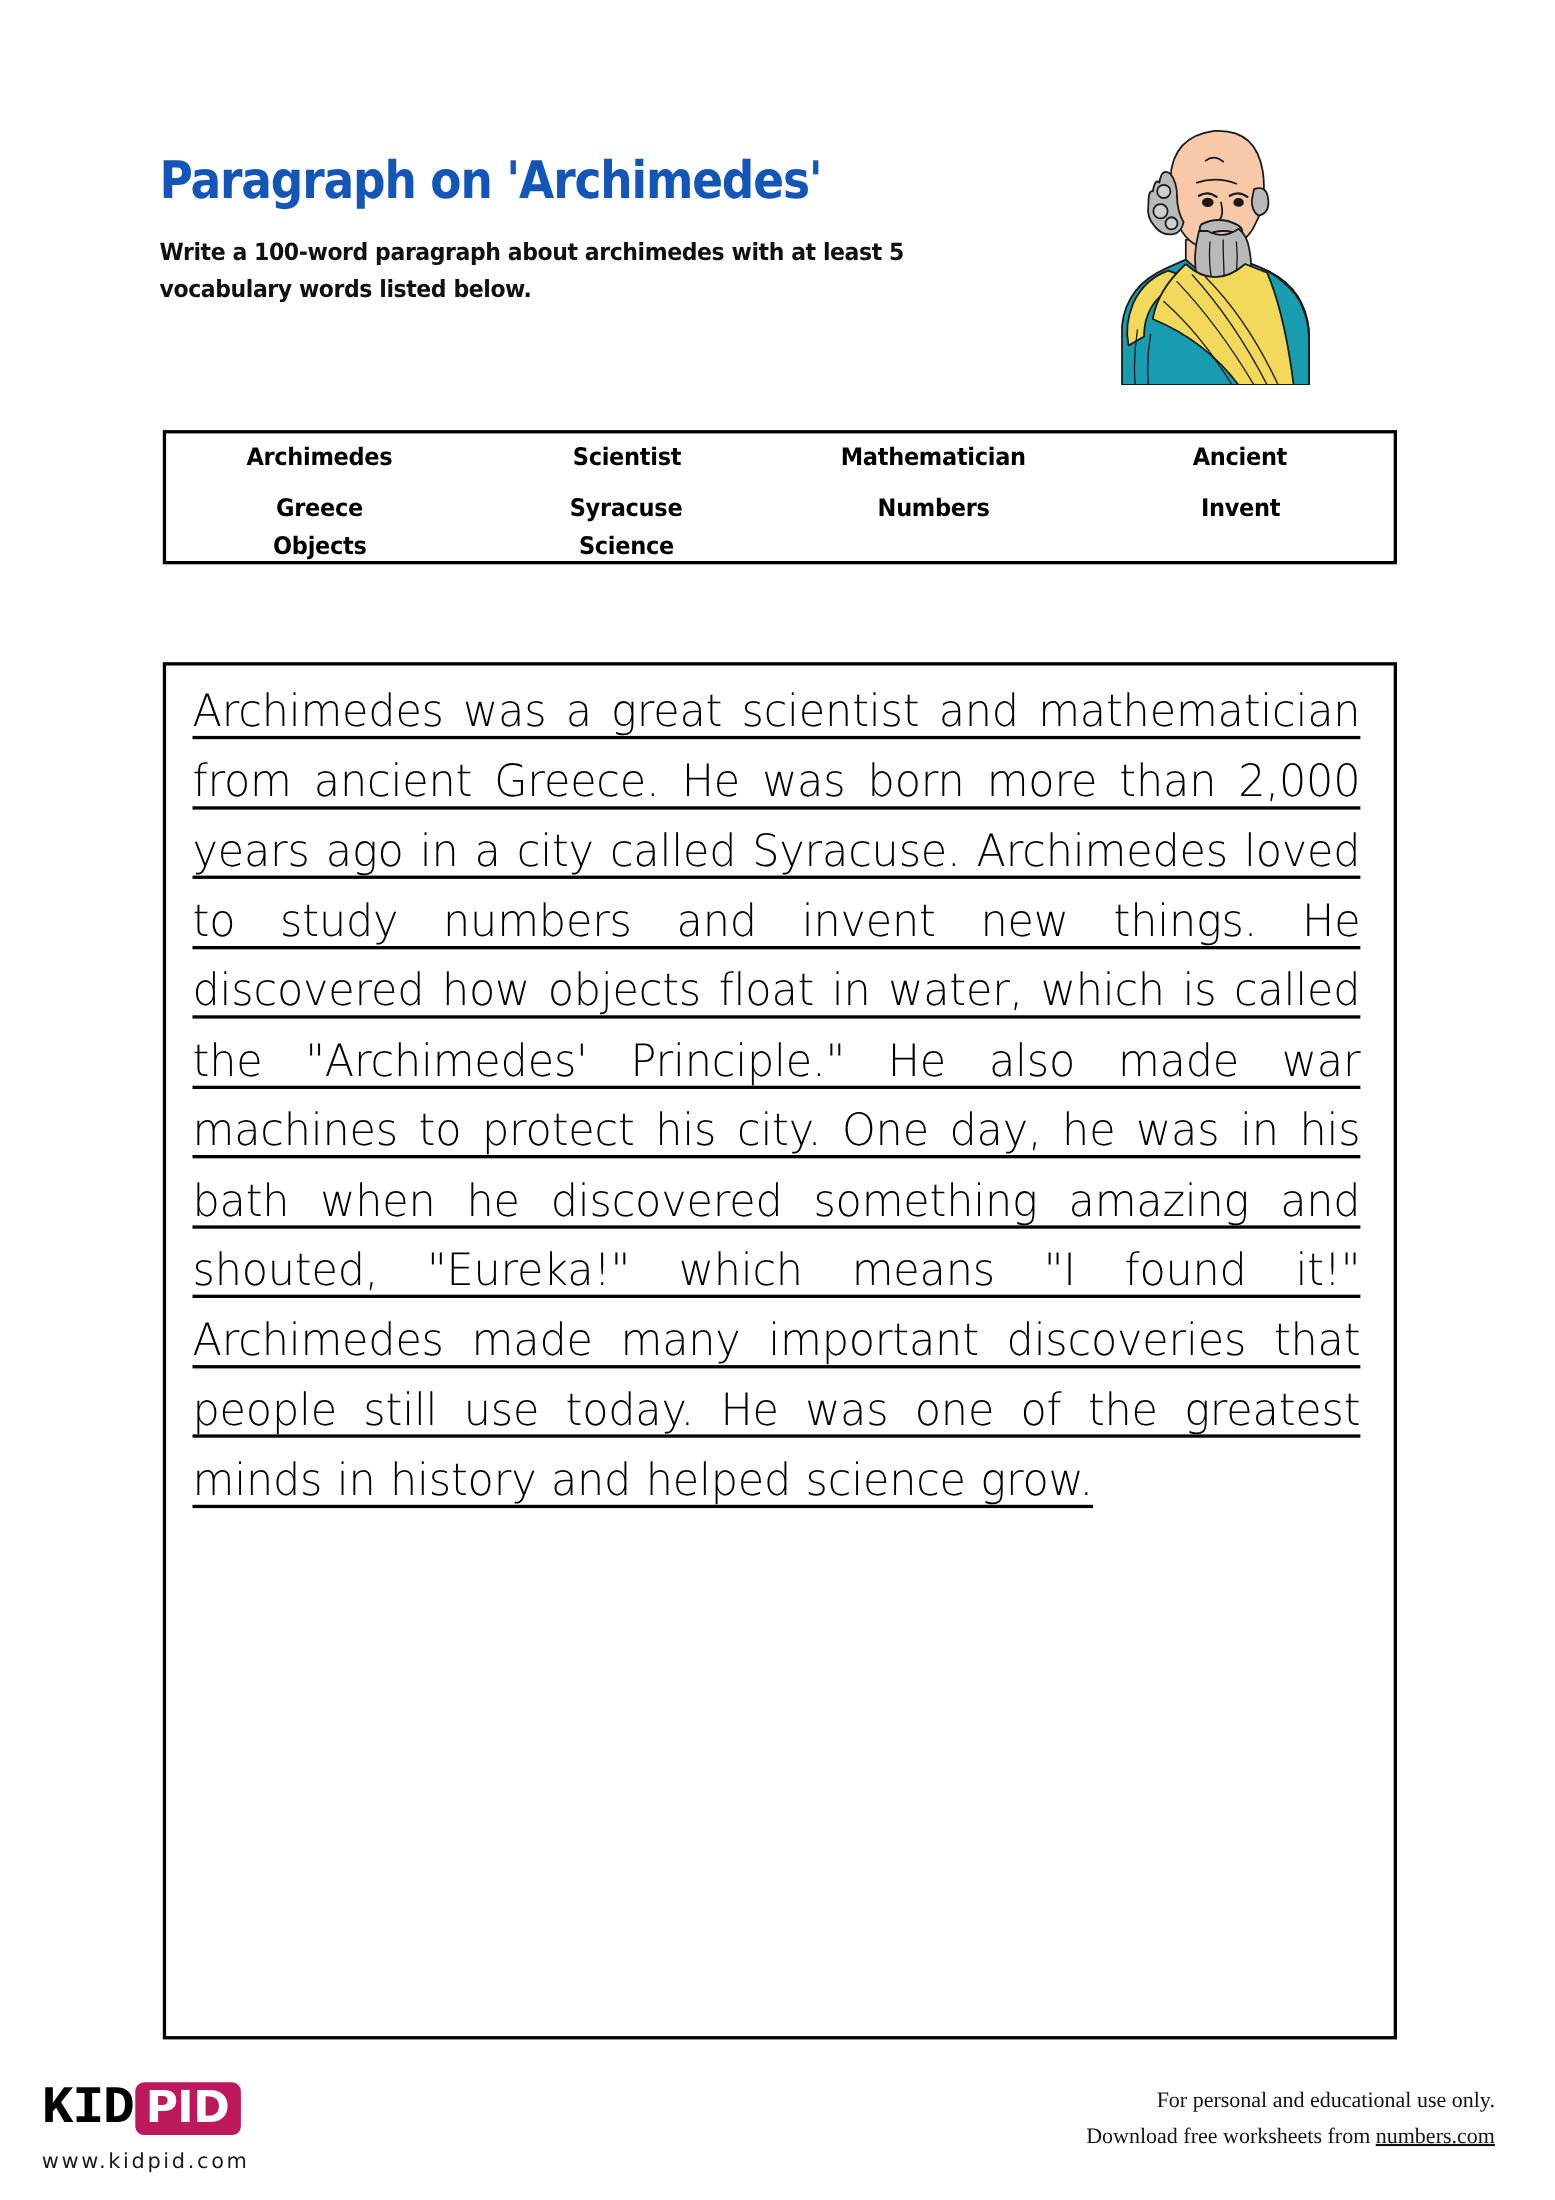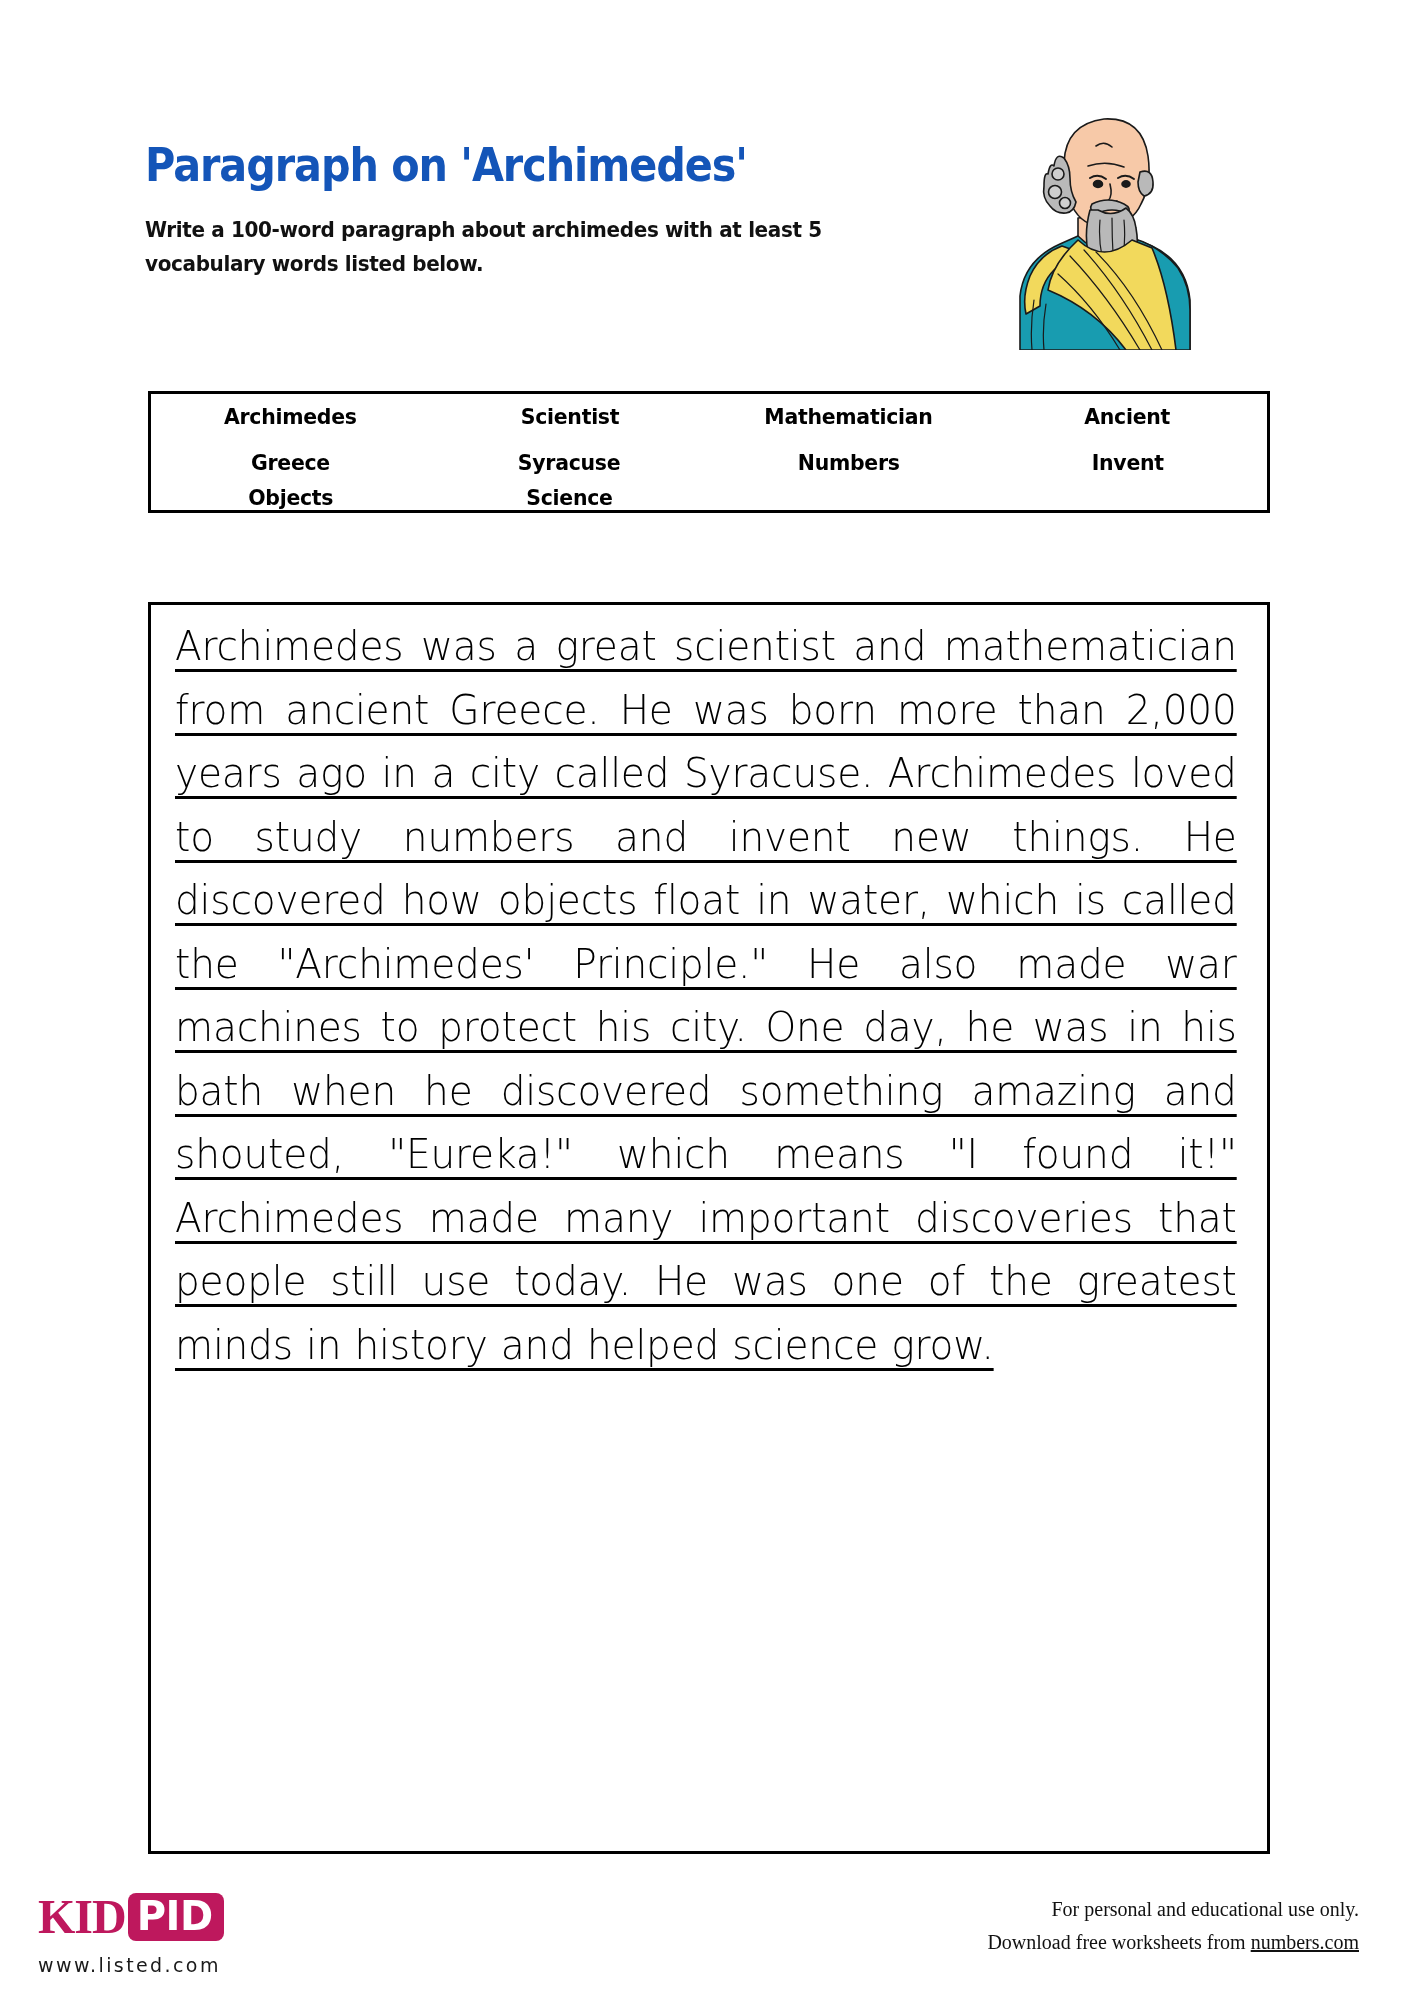--- a/index.html
+++ b/index.html
@@ -105,24 +105,24 @@
     position:absolute;
     left:38px; top:1890px;
     width:330px;
   }
   .logo-row {
     display:flex;
     align-items:center;
     height:54px;
   }
   .logo-kid {
-    font-family:Liberation Serif, serif;
+    font-family:Liberation Mono, monospace;
     font-weight:bold;
     font-size:48px;
-    color:#be185d;
+    color:#000000;
     letter-spacing:-1px;
     line-height:1;
   }
   .logo-pid-wrap {
     background:#be185d;
     border-radius:8px;
     padding:3px 11px 5px 9px;
     margin-left:2px;
     display:inline-block;
   }
@@ -239,21 +239,21 @@
   <div class="answer-text">Archimedes was a great scientist and mathematician from ancient Greece. He was born more than 2,000 years ago in a city called Syracuse. Archimedes loved to study numbers and invent new things. He discovered how objects float in water, which is called the "Archimedes' Principle." He also made war machines to protect his city. One day, he was in his bath when he discovered something amazing and shouted, "Eureka!" which means "I found it!" Archimedes made many important discoveries that people still use today. He was one of the greatest minds in history and helped science grow.</div>
 </div>
 
 <div class="footer-logo">
   <div class="logo-row">
     <span class="logo-kid">KID</span>
     <span class="logo-pid-wrap">
       <span class="logo-pid">PID</span>
     </span>
   </div>
-  <div class="logo-url">www.listed.com</div>
+  <div class="logo-url">www.kidpid.com</div>
 </div>
 
 <div class="footer-note">
   <div>For personal and educational use only.</div>
   <div>
     <span>Download free worksheets from </span><span class="footer-link">numbers.com</span>
   </div>
 </div>
 
 </body></html>

